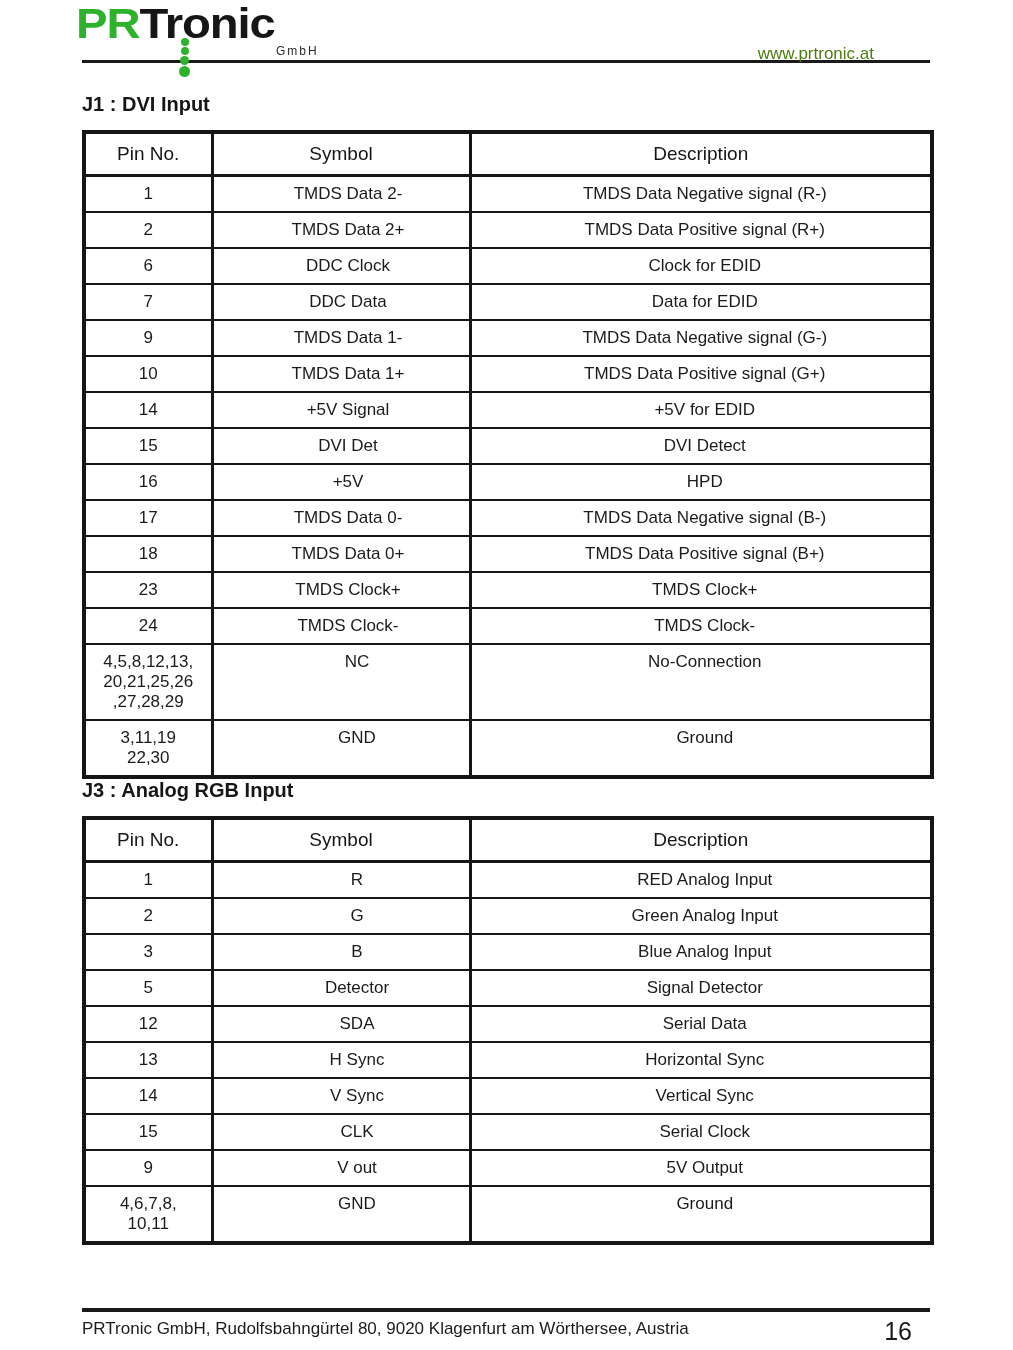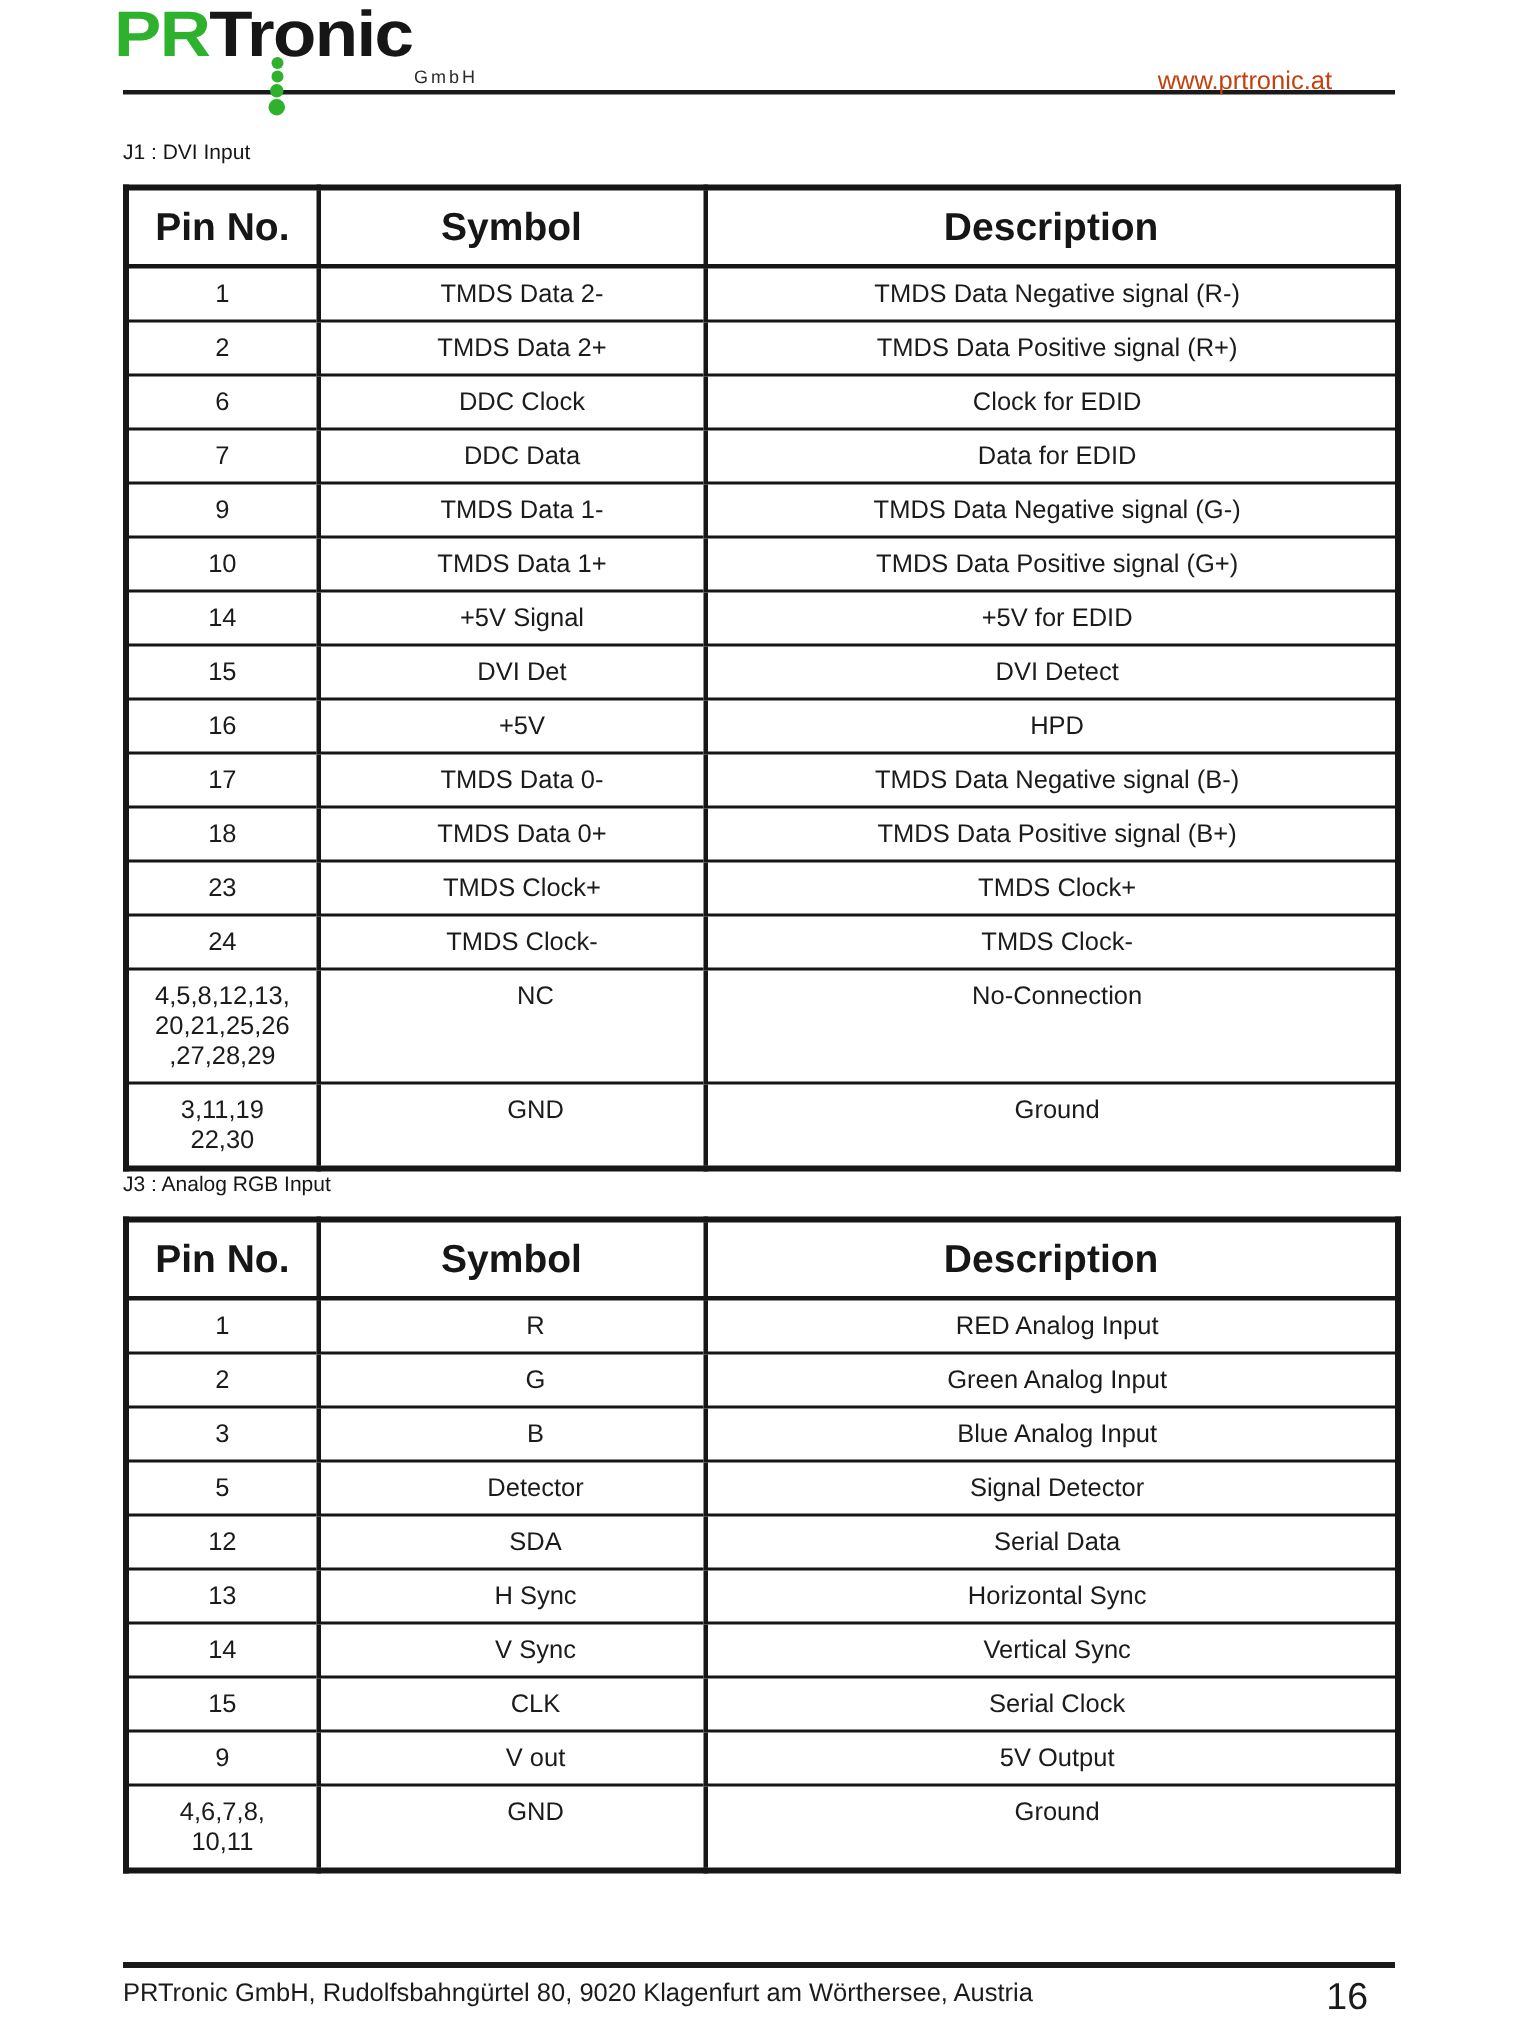--- a/index.html
+++ b/index.html
@@ -31,41 +31,41 @@
   .logo-tronic { color: #161616; }
   .logo-dots { position: absolute; left: 103px; top: 36px; display: flex; flex-direction: column; align-items: center; gap: 1px; }
   .dot { border-radius: 50%; background: #2eb22e; }
   .d1, .d2 { width: 8px; height: 8px; }
   .d3 { width: 9px; height: 9px; }
   .d4 { width: 11px; height: 11px; }
   .logo-gmbh {
     position: absolute; left: 200px; top: 42px;
     font-size: 12px; letter-spacing: 2px; color: #2b2b2b;
   }
-  .header-url { position: absolute; right: 42px; top: 44px; font-size: 17px; color: #c2410c; }
+  .header-url { position: absolute; right: 56px; top: 44px; font-size: 17px; color: #4d7c0f; }
   .rule { background: #1a1a1a; }
   .rule-top { height: 3px; }
 
   
-  .section-title { font-size: 14px; font-weight: normal; color: #161616; }
+  .section-title { font-size: 20px; font-weight: bold; color: #161616; }
   .title-j1 { margin-top: 30px; }
   .title-j3 { }
   .pin-table {
     margin-top: 14px;
     width: 848px;
     border-collapse: collapse;
     table-layout: fixed;
     border: 4px solid #161616;
   }
   .col-pin { width: 128px; }
   .col-symbol { width: 258px; }
   .col-desc { width: 462px; }
   .pin-table th {
     border: 3px solid #161616;
-    font-size: 26px; font-weight: bold;
+    font-size: 19px; font-weight: normal;
     text-align: center;
     padding: 9px 4px;
     color: #161616;
   }
   .pin-table td {
     border: 2px solid #161616;
     border-left-width: 3px; border-right-width: 3px;
     font-size: 17px;
     padding: 7px 6px;
     line-height: 20px;

